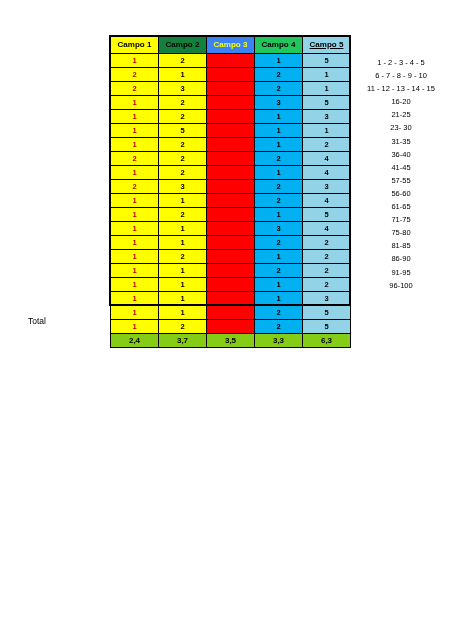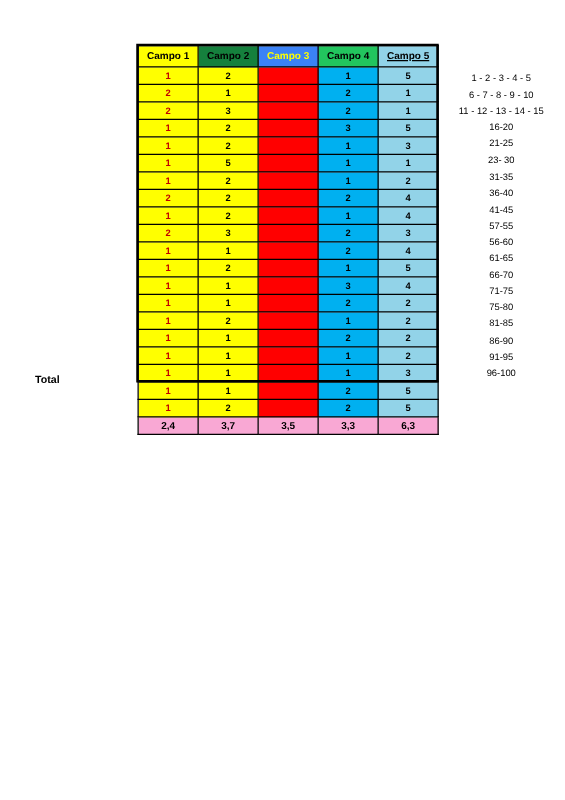--- a/index.html
+++ b/index.html
@@ -53,42 +53,42 @@
   .c4 { background: #00b0f0; color: #000000; }
   .c5 { background: #92d3e8; color: #000000; }
 
   th.h1 { background: #ffff00; color: #000000; }
   th.h2 { background: #15803d; color: #000000; }
   th.h3 { background: #3b82f6; color: #ffff00; }
   th.h4 { background: #22c55e; color: #000000; }
   th.h5 { background: #92d3e8; color: #000000; text-decoration: underline; }
 
   tr.total-row td {
-    background: #f9a8d4;
+    background: #84cc16;
     color: #000000;
     font-weight: bold;
     font-size: 8px;
     border: 1px solid #000000;
   }
   .outer-border {
     position: absolute;
     left: 109px;
     top: 35px;
     width: 242px;
     height: 271px;
     border: 2px solid #000000;
     box-sizing: border-box;
     pointer-events: none;
   }
   .total-label {
     position: absolute;
     left: 28px;
-    top: 298px;
+    top: 316px;
     font-size: 8.5px;
-    font-weight: bold;
+    font-weight: normal;
     color: #000000;
   }
   .legend {
     position: absolute;
     left: 352px;
     top: 56px;
     width: 98px;
     text-align: center;
   }
   .legend div {
@@ -274,21 +274,20 @@
     <div>11 - 12 - 13 - 14 - 15</div>
     <div>16-20</div>
     <div>21-25</div>
     <div>23- 30</div>
     <div>31-35</div>
     <div>36-40</div>
     <div>41-45</div>
     <div>57-55</div>
     <div>56-60</div>
     <div>61-65</div>
-    <div>66-70</div>
     <div>71-75</div>
     <div>75-80</div>
     <div>81-85</div>
     <div>86-90</div>
     <div>91-95</div>
     <div>96-100</div>
   </div>
 
 </div>
 

